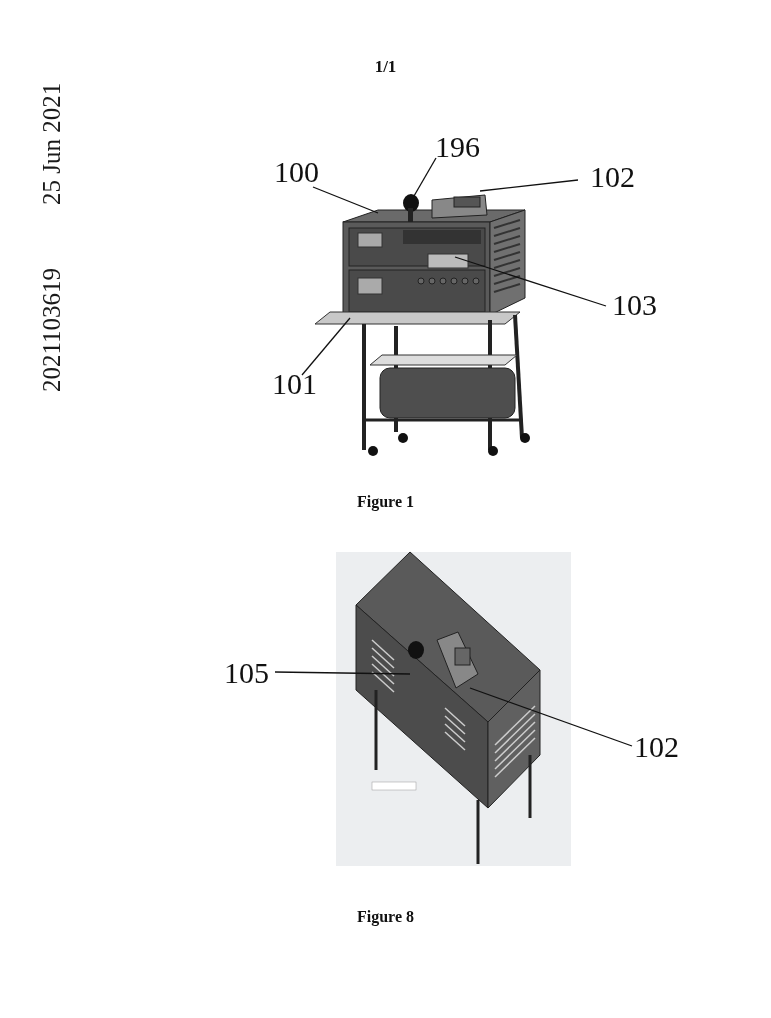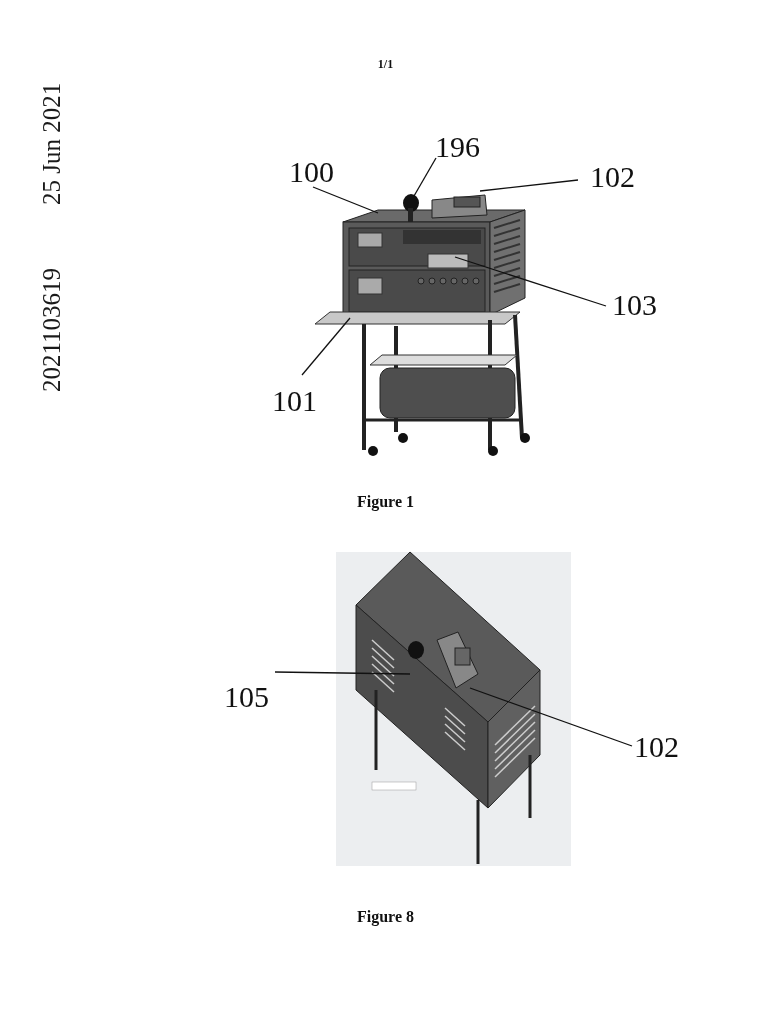--- a/index.html
+++ b/index.html
@@ -1,21 +1,21 @@
 <!DOCTYPE html>
 <html><head>
 <meta charset="utf-8">
 <style>
   html, body { margin:0; padding:0; background:#ffffff; }
   body { width:771px; height:1018px; position:relative; overflow:hidden;
          font-family:"Liberation Serif", "DejaVu Serif", serif; color:#111; }
   .vert { position:absolute; transform:rotate(-90deg); transform-origin:left top;
           font-size:25px; white-space:nowrap; color:#1a1a1a; }
   .page-num { position:absolute; left:0; width:771px; top:57px; text-align:center;
-              font-weight:bold; font-size:12px; }
+              font-weight:bold; font-size:17px; }
   .caption { position:absolute; left:0; width:771px; text-align:center;
              font-weight:bold; font-size:16px; }
   .label { position:absolute; font-size:30px; color:#111; }
   svg { position:absolute; left:0; top:0; }
 </style>
 </head>
 <body>
 
 <div class="vert" style="left:38px; top:205px;">25 Jun 2021</div>
 <div class="vert" style="left:38px; top:392px;">2021103619</div>
@@ -116,24 +116,24 @@
     <line x1="530" y1="755" x2="530" y2="818"></line>
   </g>
   <rect x="372" y="782" width="44" height="8" fill="#fff" stroke="#999" stroke-width="0.5"></rect>
 
   <g stroke="#111" stroke-width="1.3">
     <line x1="275" y1="672" x2="410" y2="674"></line>
     <line x1="632" y1="746" x2="470" y2="688"></line>
   </g>
 </svg>
 
-<div class="label" style="left:289px; top:155px;">100</div>
-<div class="label" style="left:272px; top:384px;">101</div>
+<div class="label" style="left:274px; top:155px;">100</div>
+<div class="label" style="left:272px; top:367px;">101</div>
 <div class="label" style="left:590px; top:160px;">102</div>
 <div class="label" style="left:612px; top:288px;">103</div>
 <div class="label" style="left:435px; top:130px;">196</div>
 
 <div class="caption" style="top:493px;">Figure 1</div>
 
-<div class="label" style="left:224px; top:656px;margin-top:24px;">105</div>
+<div class="label" style="left:224px; top:656px;">105</div>
 <div class="label" style="left:634px; top:730px;">102</div>
 
 <div class="caption" style="top:908px;">Figure 8</div>
 
 </body></html>

